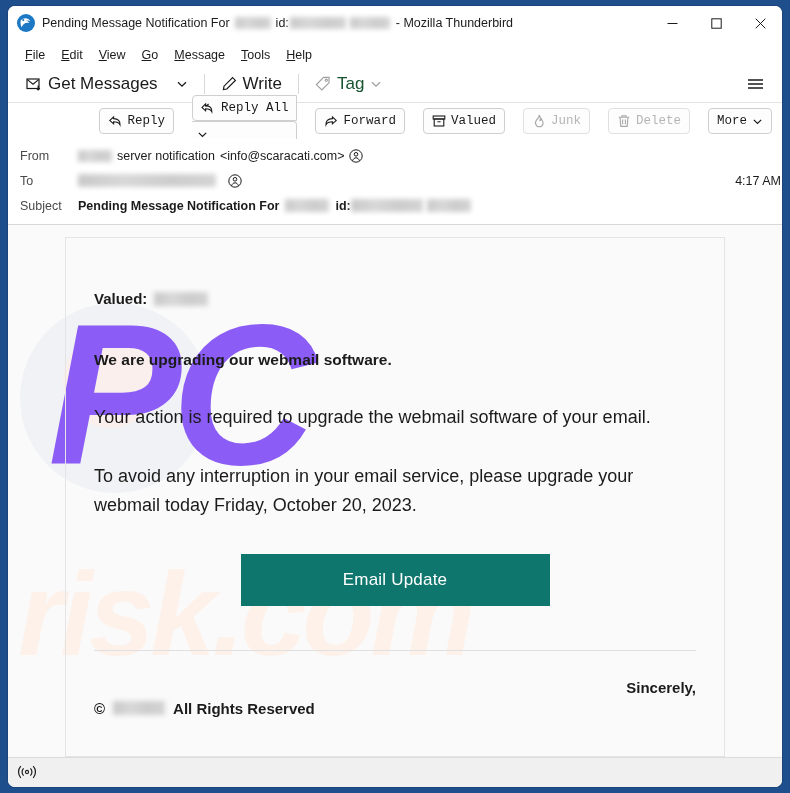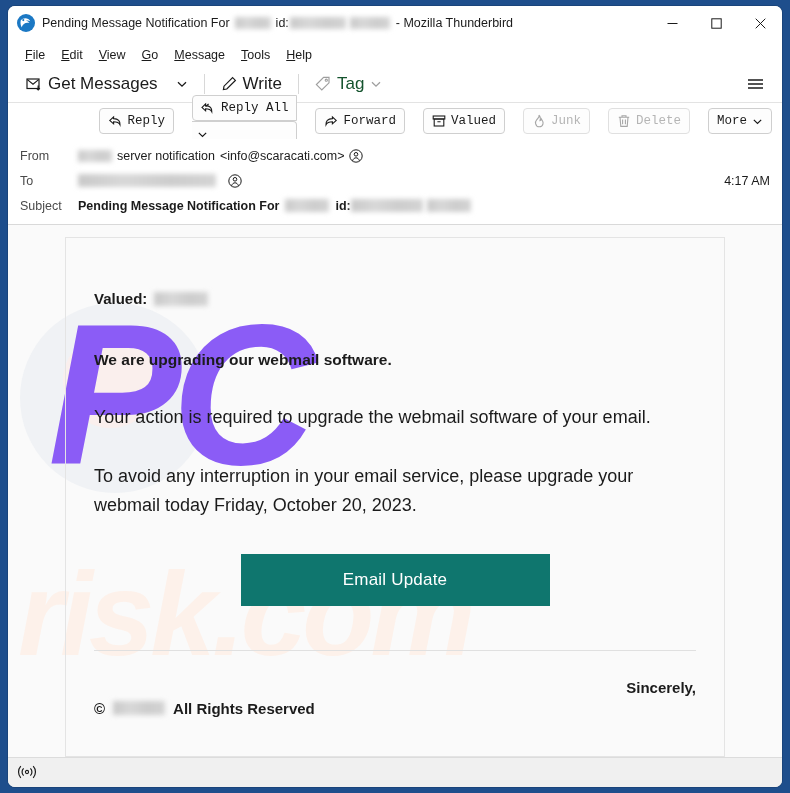--- a/index.html
+++ b/index.html
@@ -130,21 +130,21 @@
   
   .headers {
     background: #ffffff;
     padding: 4px 0 6px 0;
     border-bottom: 1px solid #d9d9d9;
   }
   .hrow {
     display: flex;
     align-items: center;
     min-height: 25px;
-    padding: 1px 12px 1px 12px;
+    padding: 1px 1px 1px 12px;
     font-size: 12.5px;
     color: #1b1b1b;
   }
   .hlabel {
     width: 58px; flex: 0 0 58px;
     color: #4a4a4a;
     font-size: 12.5px;
   }
   .hvalue { display: flex; align-items: center; flex: 1 1 auto; min-width: 0; }
   .hvalue.bold { font-weight: bold; }

